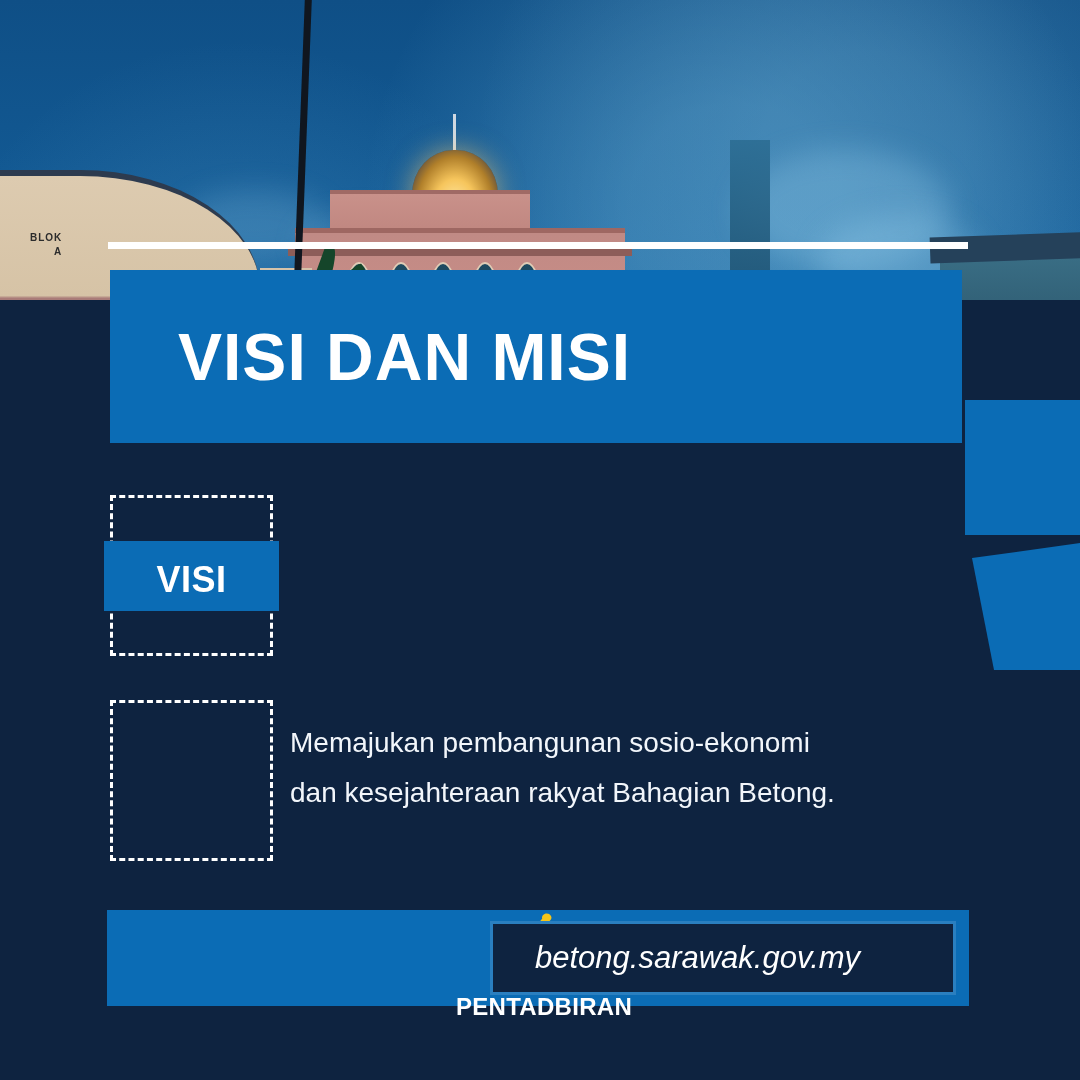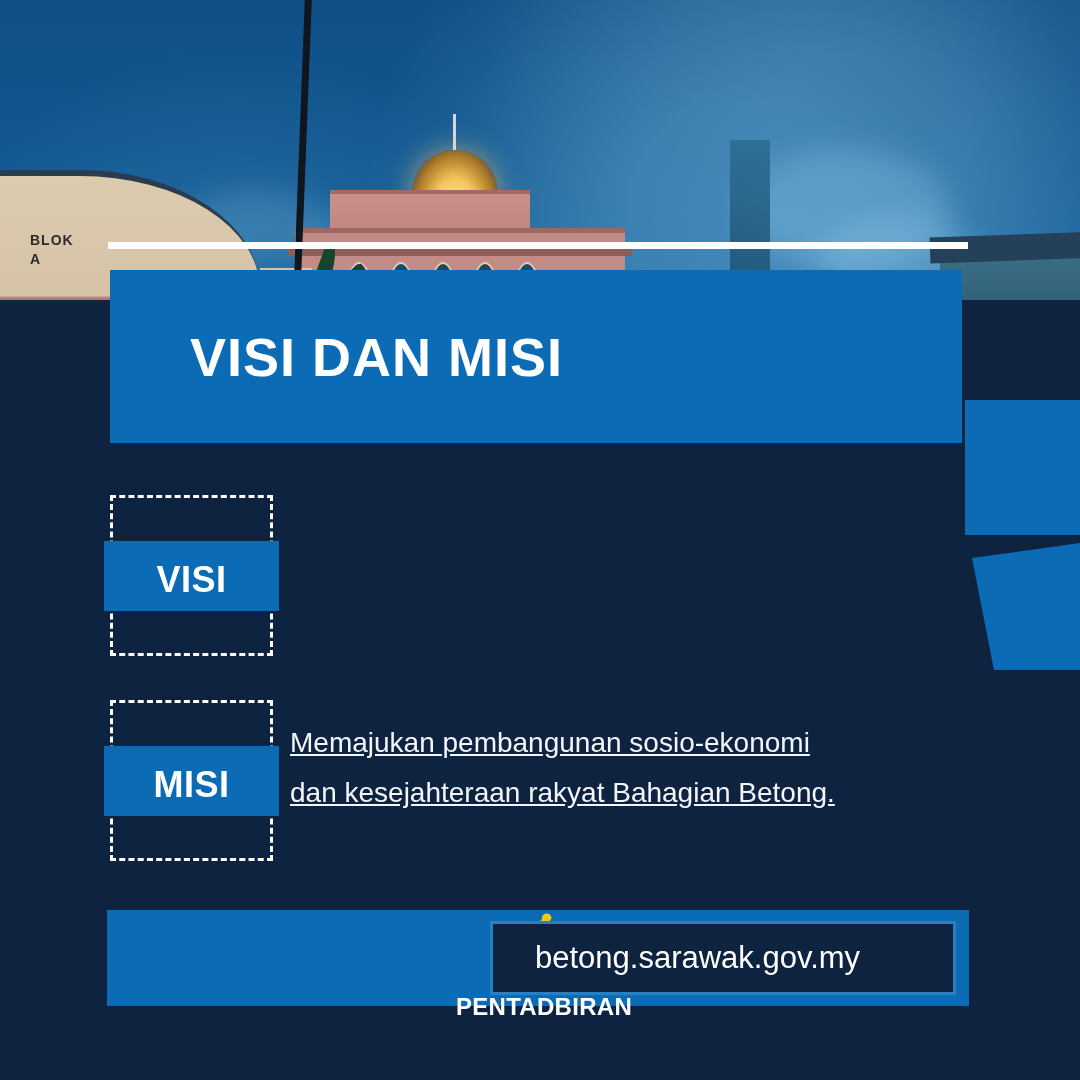--- a/index.html
+++ b/index.html
@@ -56,21 +56,21 @@
   .palm span{position:absolute;left:52px;top:10px;width:7px;height:140px;background:#14301f;}
   .palm i{position:absolute;display:block;width:70px;height:16px;background:#15452a;border-radius:60% 10% 60% 10%;transform-origin:0 50%;}
 
   
   .blokA{
     position:absolute;left:-40px;top:170px;width:300px;height:260px;
     background:linear-gradient(180deg,#ddcbb0 0%,#d6c3a6 46%,#a97b78 47%,#9e7270 100%);
     border-radius:0 60% 0 0 / 0 120px 0 0;
     border-top:6px solid #2d3b4f;
   }
-  .blokA .lbl{position:absolute;left:70px;top:55px;color:#2c2c2c;font-size:14px;font-weight:bold;letter-spacing:1px;text-align:left;line-height:1.35;}
+  .blokA .lbl{position:absolute;left:70px;top:55px;color:#2c2c2c;font-size:10px;font-weight:bold;letter-spacing:1px;text-align:right;line-height:1.35;}
   .blokA .win{position:absolute;top:160px;width:22px;height:16px;background:#111a22;}
   
   .bldgR{position:absolute;left:940px;top:250px;width:180px;height:190px;
          background:linear-gradient(180deg,#3a6f86 0%,#2f5c72 40%,#d3b79a 41%,#bb9d82 100%);}
   .bldgR .roof{position:absolute;left:-10px;top:-16px;width:200px;height:26px;background:#25415a;transform:rotate(-2deg);}
   .towerR{position:absolute;left:730px;top:140px;width:40px;height:180px;background:linear-gradient(180deg,#2c6d93,#1d4f6d);opacity:.9;}
 
   
   .grass{position:absolute;left:560px;top:400px;width:520px;height:58px;background:linear-gradient(180deg,#17381f,#10280f);}
   .kerb{position:absolute;left:520px;top:452px;width:560px;height:22px;background:#14181c;transform:rotate(-1.6deg);}
@@ -103,22 +103,22 @@
     border-radius:18px 0 0 18px;
   }
 
   
   .rule{position:absolute;left:108px;top:242px;width:860px;height:7px;background:#ffffff;}
   .title-banner{
     position:absolute;left:110px;top:270px;width:852px;height:173px;background:#0b6cb5;
     display:flex;align-items:center;
   }
   .title-banner h1{
-    margin:12px;padding:0 0 0 68px;color:#fff;
-    font-size:54px;font-weight:bold;letter-spacing:1px;line-height:1;
+    margin:0;padding:0 0 0 68px;color:#fff;
+    font-size:66px;font-weight:bold;letter-spacing:1px;line-height:1;
     font-family:"Liberation Sans", sans-serif;
   }
 
   
   .row{position:absolute;display:flex;align-items:flex-start;}
   .row-visi{left:0;top:495px;}
   .row-misi{left:0;top:700px;}
   .badge-wrap{position:relative;width:290px;height:165px;flex:none;}
   .dashbox{
     position:absolute;left:110px;top:0;width:163px;height:161px;
@@ -126,30 +126,30 @@
   }
   .badge{
     position:absolute;left:104px;top:46px;width:175px;height:70px;background:#0b6cb5;
     display:flex;align-items:center;justify-content:center;
   }
   .badge span{color:#fff;font-size:36px;font-weight:bold;letter-spacing:.5px;margin-top:8px;}
   .stmt{
     color:#f2f6fb;font-size:28px;line-height:50px;max-width:560px;
     padding-top:40px;
   }
-  .row-misi .stmt{padding-top:18px;text-decoration:underline;}
+  .row-misi .stmt{padding-top:18px;}
 
   
   .footer{position:absolute;left:107px;top:910px;width:862px;height:96px;background:#0b6cb5;display:flex;align-items:center;flex-direction:column;}
   .crest{width:74px;height:84px;flex:none;margin-left:16px;position:relative;}
   .org{color:#fff;font-weight:bold;font-size:24px;line-height:1.1;margin-left:12px;letter-spacing:.3px;}
   .url-panel{
     position:absolute;left:383px;top:11px;width:466px;height:74px;
     background:#0e2340;border:3px solid #2a7fc0;box-sizing:border-box;
-    display:flex;align-items:center;
+    display:flex;align-items:center;font-style:italic;
   }
   .url-panel span{color:#fff;font-size:31px;padding-left:42px;}
 </style>
 </head>
 <body>
 
 <div class="poster">
 
   <div class="photo">
     <div class="sky"></div>
@@ -242,23 +242,20 @@
       <div class="dashbox"></div>
       <div class="badge">
         <span>VISI</span>
       </div>
     </div>
   </div>
 
   <div class="row row-misi">
     <div class="badge-wrap">
       <div class="dashbox"></div>
-      <div class="badge">
-        <span>MISI</span>
-      </div>
     </div>
     <div class="stmt">Memajukan pembangunan sosio-ekonomi dan kesejahteraan rakyat Bahagian Betong.</div>
   </div>
 
   <div class="footer">
     <div class="crest">
       <svg viewBox="0 0 74 84" width="74" height="84">
 
         <path d="M37 26 C26 12 12 10 5 16 C14 16 18 20 20 25 C13 22 8 24 6 28 C14 27 19 30 22 34 C16 33 12 35 11 39 C19 37 25 39 30 43 Z" fill="#111111"></path>
         <path d="M37 26 C48 12 62 10 69 16 C60 16 56 20 54 25 C61 22 66 24 68 28 C60 27 55 30 52 34 C58 33 62 35 63 39 C55 37 49 39 44 43 Z" fill="#111111"></path>

